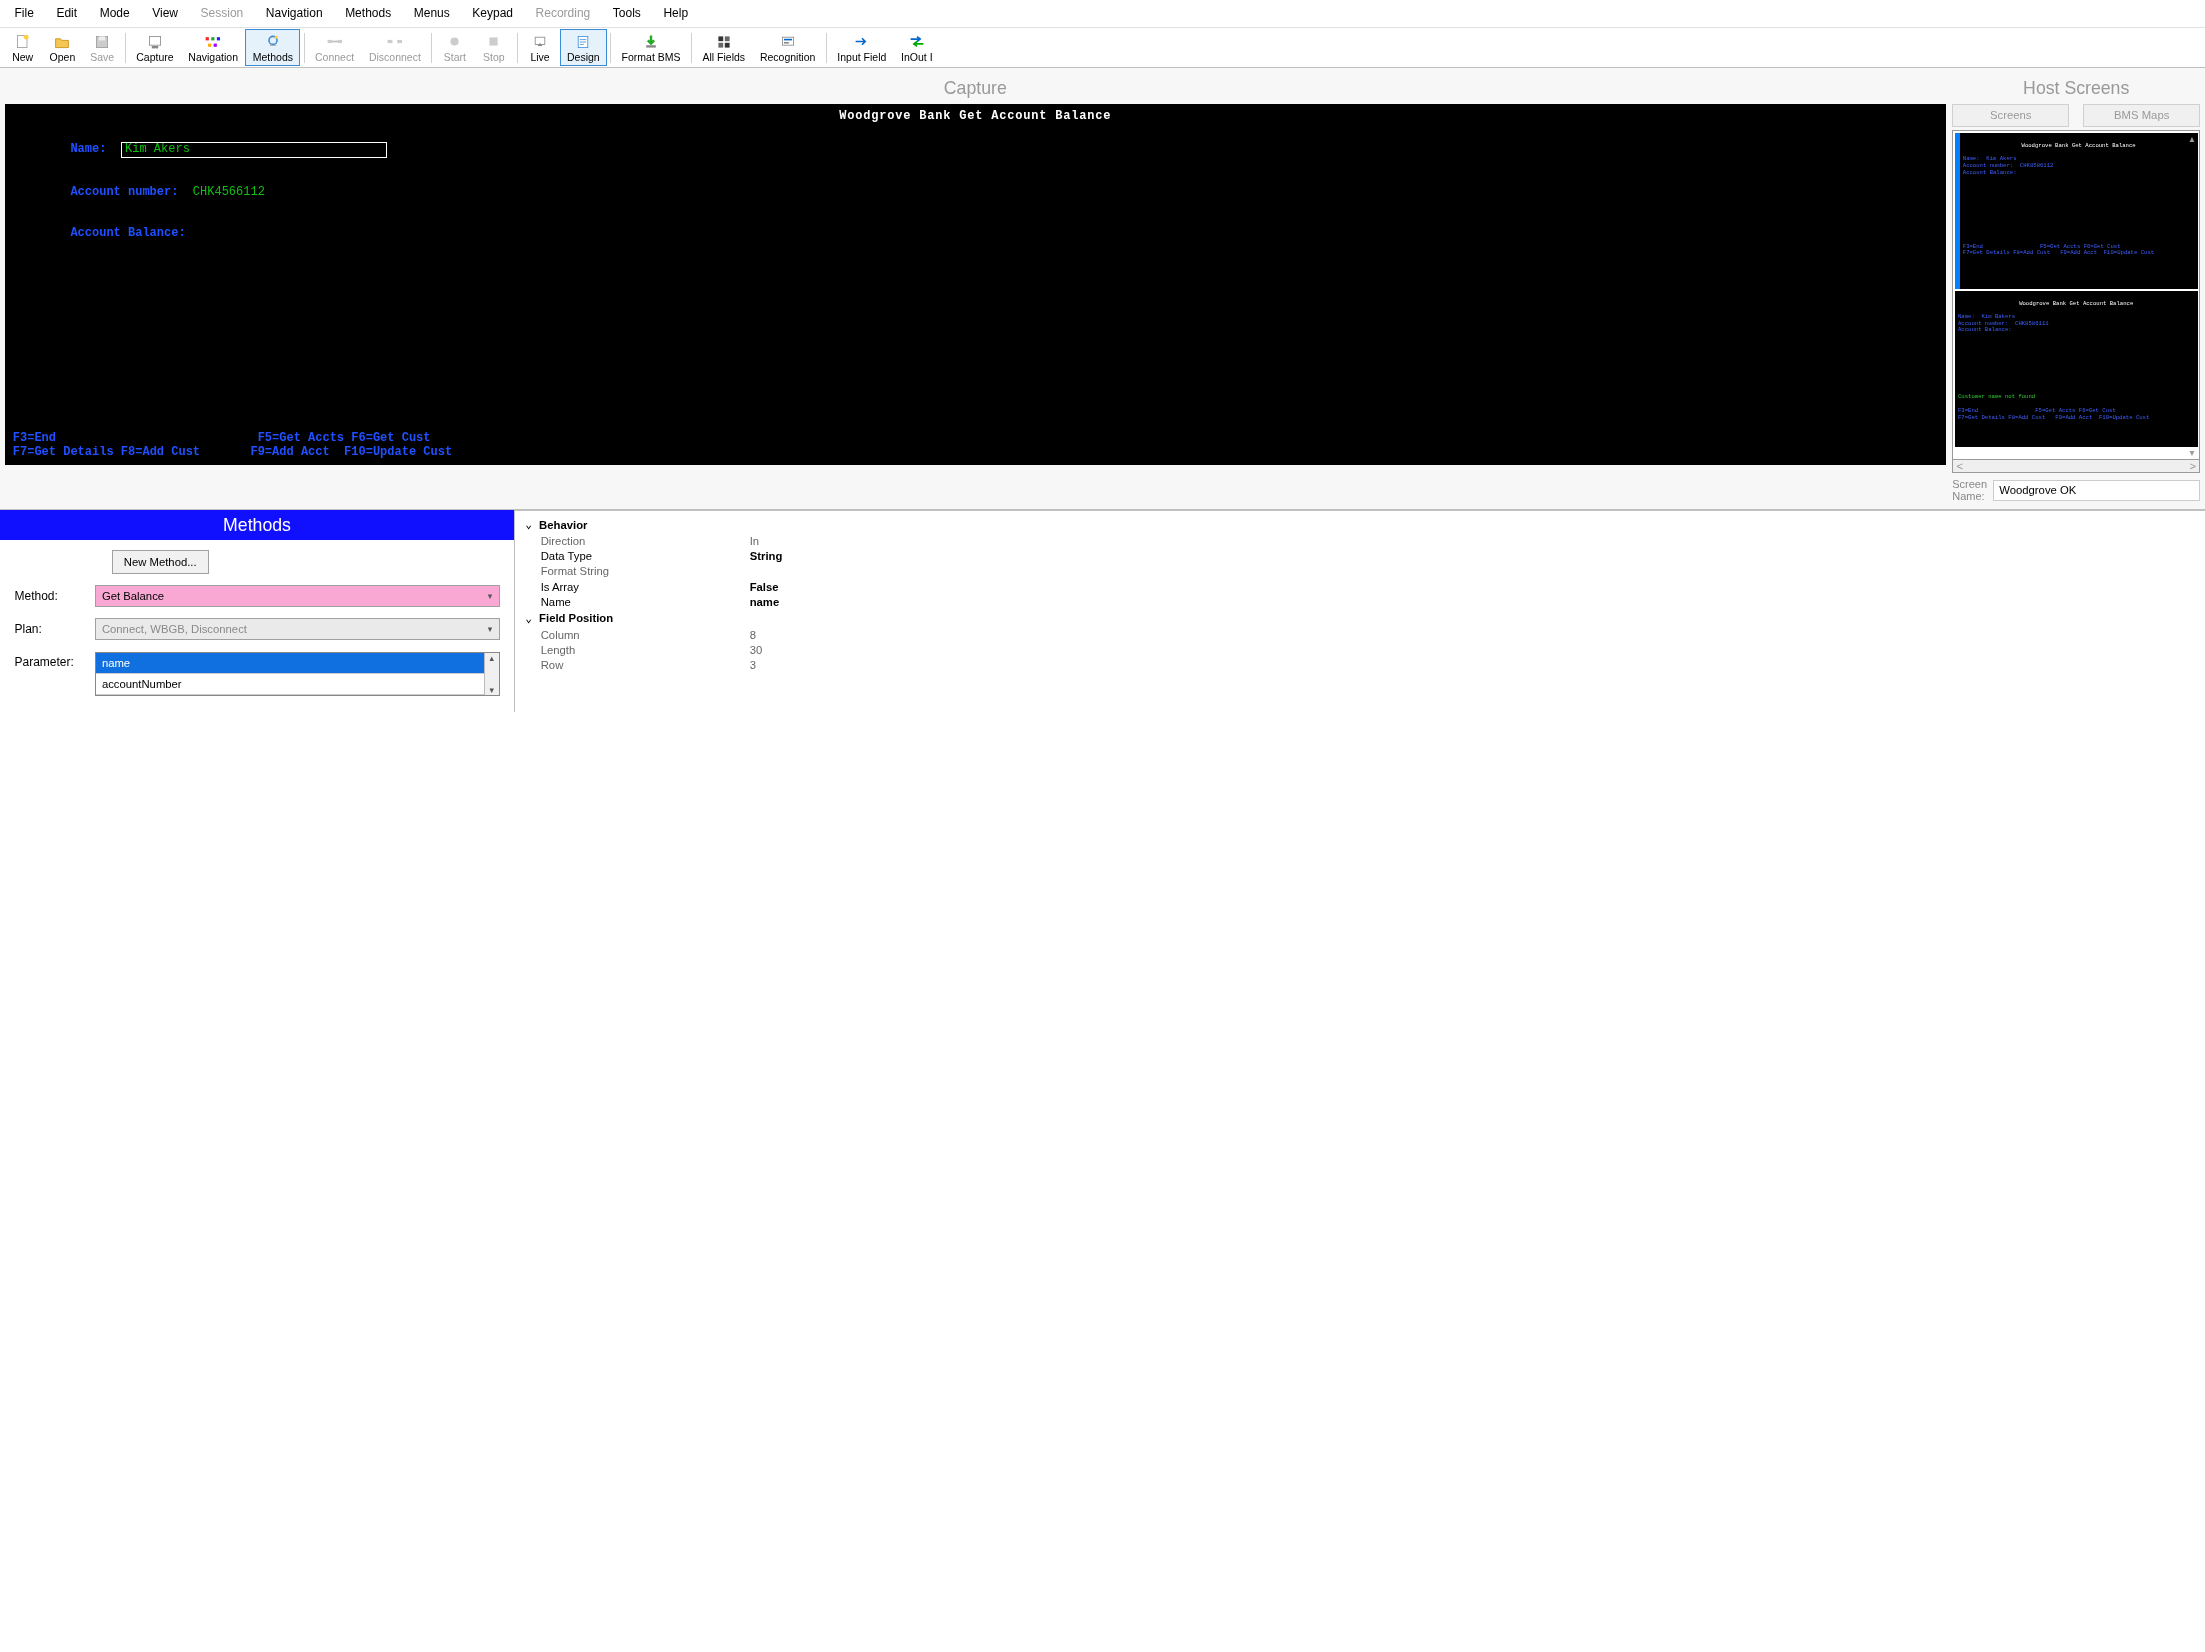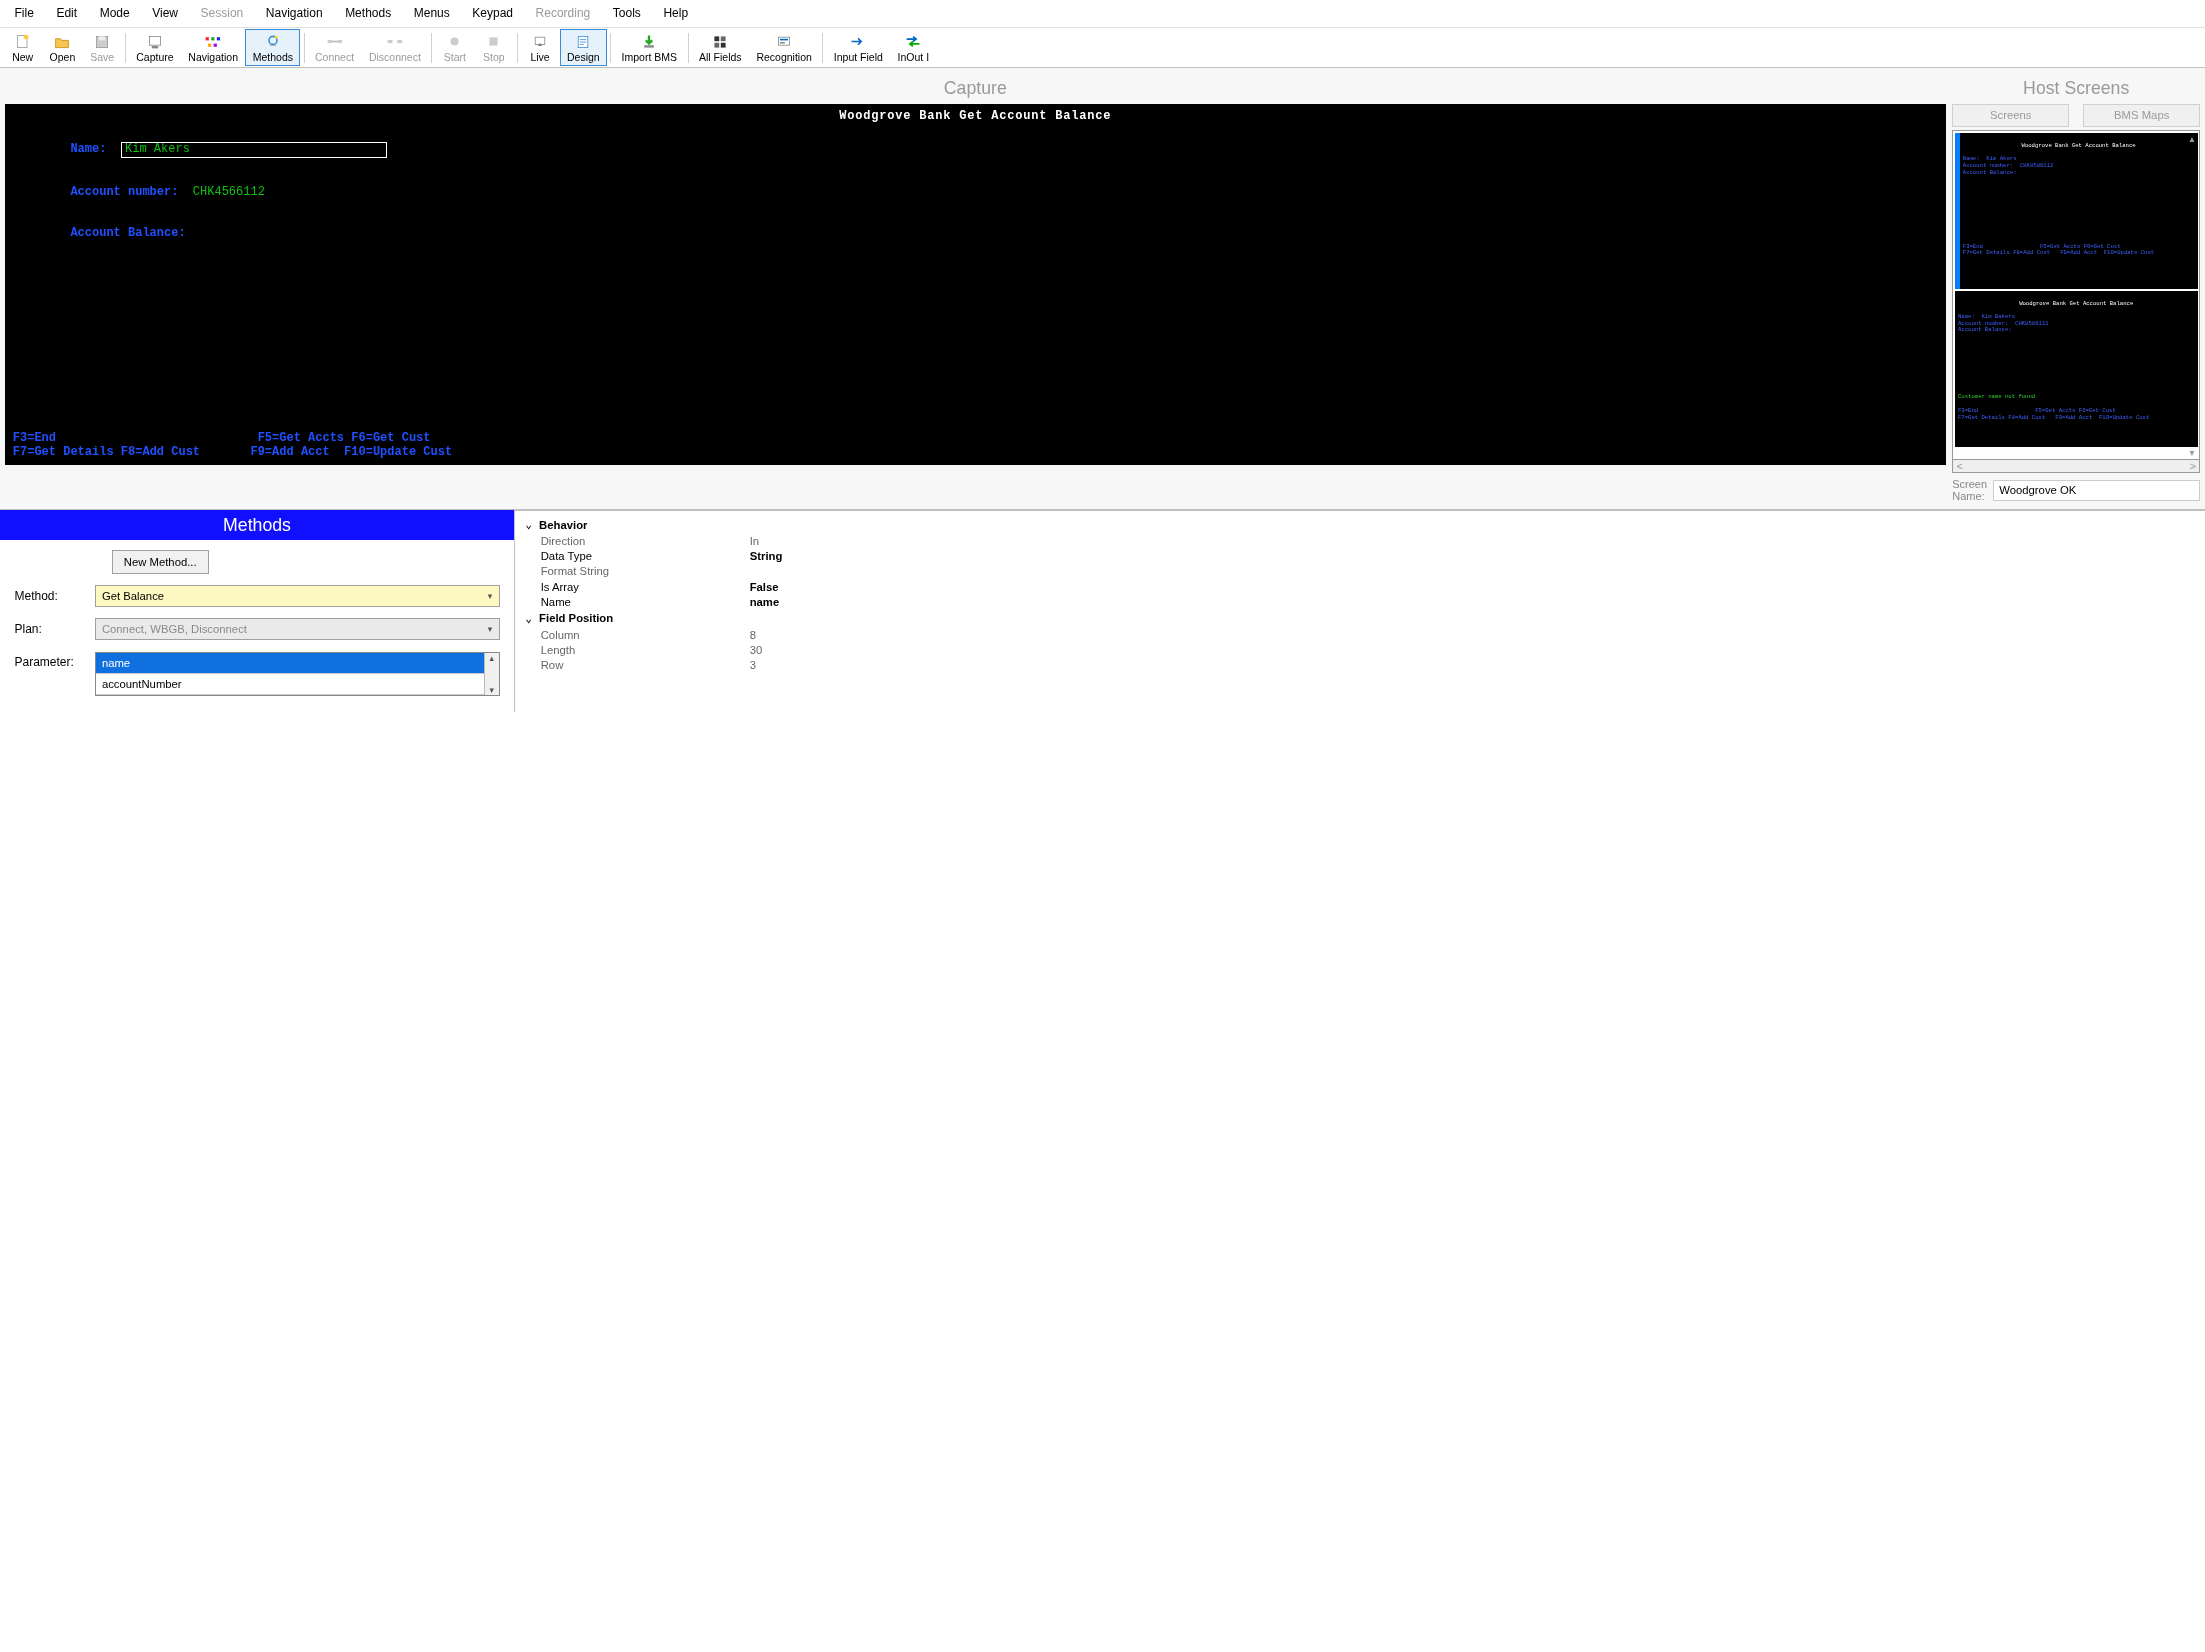--- a/index.html
+++ b/index.html
@@ -52,21 +52,21 @@
 .screen-name-row input { flex: 1; padding: 3.2px 4.8px; border: 0.8px solid #ccc; font-size: 11.3px; }
 
 
 .bottom { display: flex; }
 .methods-panel { width: 515px; border-right: 0.8px solid #c0c0c0; }
 .methods-header { background: #1010ff; color: #fff; font-size: 17.7px; text-align: center; padding: 4.8px 0; }
 .methods-body { padding: 9.7px 14.5px 16px; }
 .btn { border: 0.8px solid #a0a0a0; background: #f1f1f1; padding: 4.8px 11.3px; font-size: 11.3px; cursor: default; }
 .field-row { display: flex; align-items: center; gap: 8px; margin-top: 11.3px; }
 .field-row label { width: 72px; font-size: 12px; }
-.combo { flex: 1; display: flex; align-items: center; border: 0.8px solid #a0a0a0; background: #fef9c3; padding: 4px 6.4px; font-size: 11.3px; justify-content: space-between; }
+.combo { flex: 1; display: flex; align-items: center; border: 0.8px solid #a0a0a0; background: #f9a8d4; padding: 4px 6.4px; font-size: 11.3px; justify-content: space-between; }
 .combo.disabled { color: #8a8a8a; background: #eaeaea; }
 .combo .chev { color: #555; font-size: 8.9px; }
 .param-row { display: flex; align-items: flex-start; gap: 8px; margin-top: 11.3px; }
 .param-row label { width: 72px; font-size: 12px; padding-top: 3.2px; }
 .param-list { flex: 1; display: flex; border: 0.8px solid #888; }
 .param-items { flex: 1; }
 .param-item { padding: 4px 6.4px; font-size: 11.3px; border-bottom: 0.8px solid #ccc; }
 .param-item.selected { background: #1070e0; color: #fff; }
 .param-scroll { width: 14.5px; border-left: 0.8px solid #bbb; display: flex; flex-direction: column; justify-content: space-between; align-items: center; background: #f0f0f0; font-size: 8.9px; color: #555; }
 
@@ -213,21 +213,21 @@
     <span>Design</span>
   </div>
   <div class="sep"></div>
   <div class="tbtn">
     <span class="ticon">
         <svg width="16" height="16" viewBox="0 0 20 20">
           <path d="M10 2 v10 M6 8 l4 4 l4 -4" stroke="#2a2" stroke-width="3" fill="none"></path>
           <rect x="4" y="14" width="12" height="3" fill="#888"></rect>
         </svg>
       </span>
-    <span>Import BMS</span>
+    <span>Format BMS</span>
   </div>
   <div class="sep"></div>
   <div class="tbtn">
     <span class="ticon">
         <svg width="16" height="16" viewBox="0 0 20 20">
           <rect x="3" y="3" width="6" height="6" fill="#333"></rect>
           <rect x="11" y="3" width="6" height="6" fill="#666"></rect>
           <rect x="3" y="11" width="6" height="6" fill="#666"></rect>
           <rect x="11" y="11" width="6" height="6" fill="#333"></rect>
         </svg>

